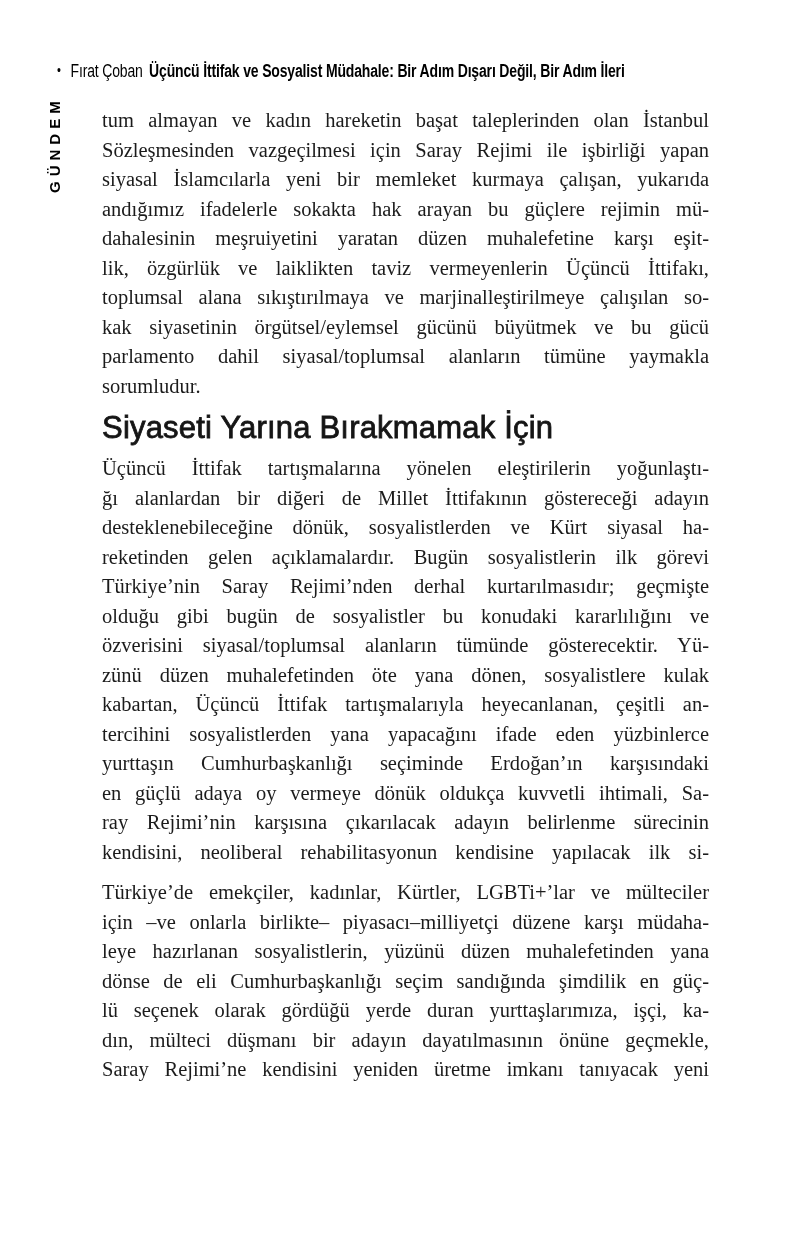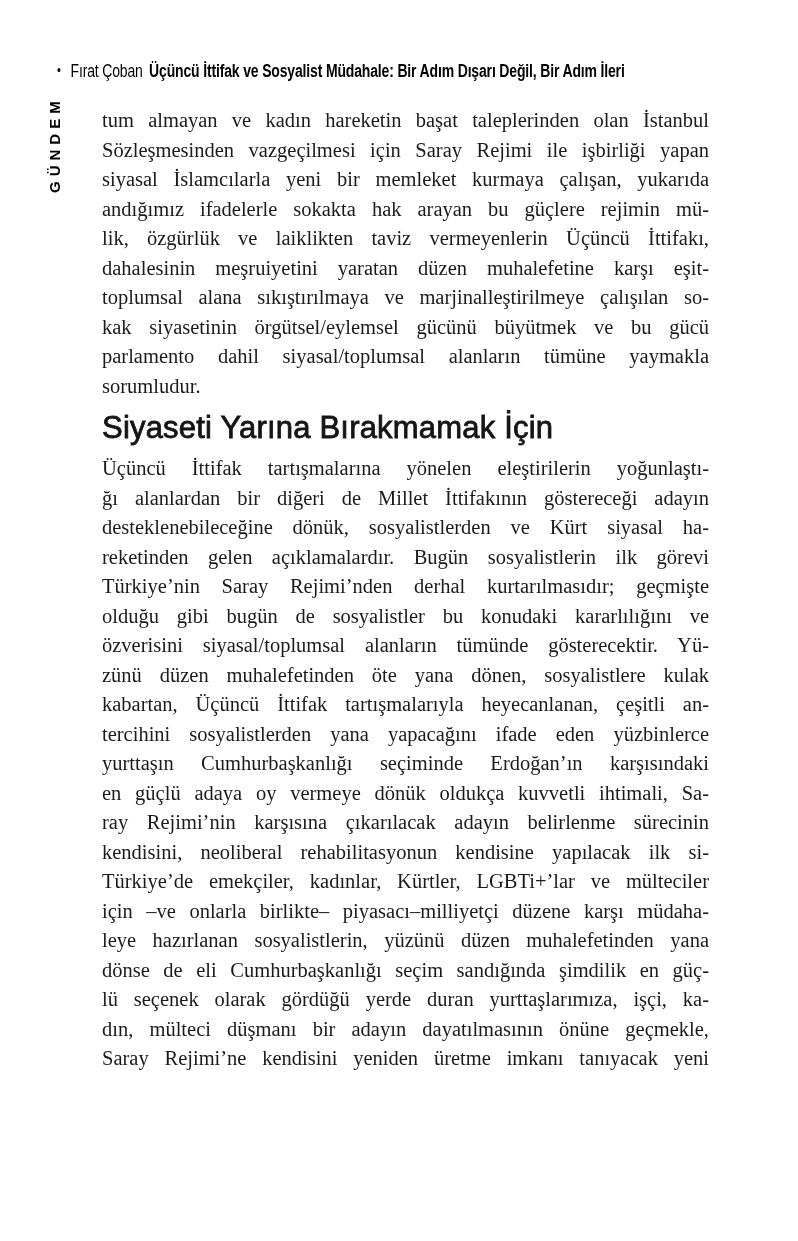--- a/index.html
+++ b/index.html
@@ -60,21 +60,21 @@
   .heading {
     margin: 10px 0 9px 0;
     font-family: "Liberation Sans", sans-serif;
     font-size: 31px;
     font-weight: 400;
     -webkit-text-stroke: 0.8px #151515;
     letter-spacing: 0.2px;
     line-height: 34px;
     color: #151515;
   }
-  .para-space { }
+  .para-space { margin-top: 11px; }
   .page-number {
     position: absolute;
     left: 38px;
     top: 1150px;
     font-family: "Liberation Sans", sans-serif;
     font-weight: 700;
     font-size: 21px;
     letter-spacing: 0.2px;
     color: #111111;
     margin-left: 44px;
@@ -90,22 +90,22 @@
   </div>
 
   <div class="side-label">GÜNDEM</div>
 
   <div class="text-block">
     <div class="para">
         <div class="line">tum almayan ve kadın hareketin başat taleplerinden olan İstanbul</div>
         <div class="line">Sözleşmesinden vazgeçilmesi için Saray Rejimi ile işbirliği yapan</div>
         <div class="line">siyasal İslamcılarla yeni bir memleket kurmaya çalışan, yukarıda</div>
         <div class="line">andığımız ifadelerle sokakta hak arayan bu güçlere rejimin mü-</div>
+        <div class="line">dahalesinin meşruiyetini yaratan düzen muhalefetine karşı eşit-</div>
         <div class="line">lik, özgürlük ve laiklikten taviz vermeyenlerin Üçüncü İttifakı,</div>
-        <div class="line">dahalesinin meşruiyetini yaratan düzen muhalefetine karşı eşit-</div>
         <div class="line">toplumsal alana sıkıştırılmaya ve marjinalleştirilmeye çalışılan so-</div>
         <div class="line">kak siyasetinin örgütsel/eylemsel gücünü büyütmek ve bu gücü</div>
         <div class="line">parlamento dahil siyasal/toplumsal alanların tümüne yaymakla</div>
         <div class="line end">sorumludur.</div>
       </div>
     <h2 class="heading">Siyaseti Yarına Bırakmamak İçin</h2>
     <div class="para">
         <div class="line">Üçüncü İttifak tartışmalarına yönelen eleştirilerin yoğunlaştı-</div>
         <div class="line">ğı alanlardan bir diğeri de Millet İttifakının göstereceği adayın</div>
         <div class="line">desteklenebileceğine dönük, sosyalistlerden ve Kürt siyasal ha-</div>

